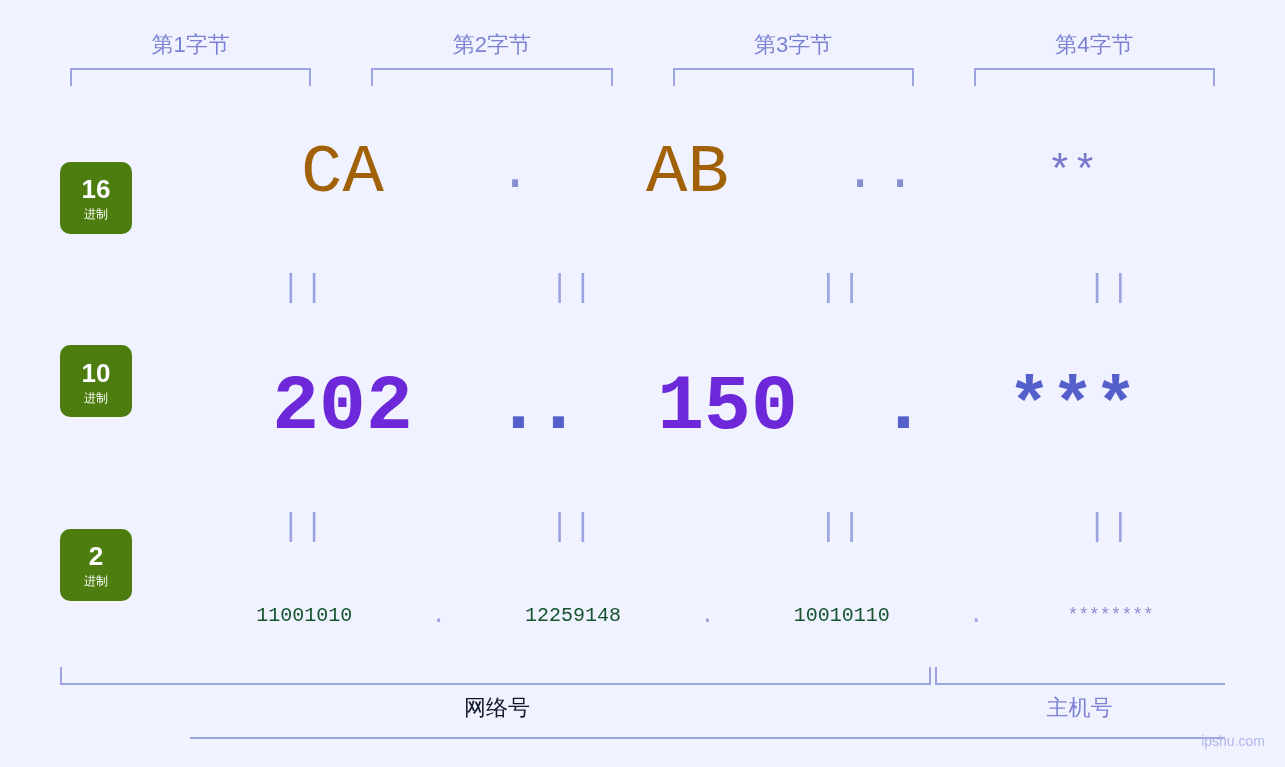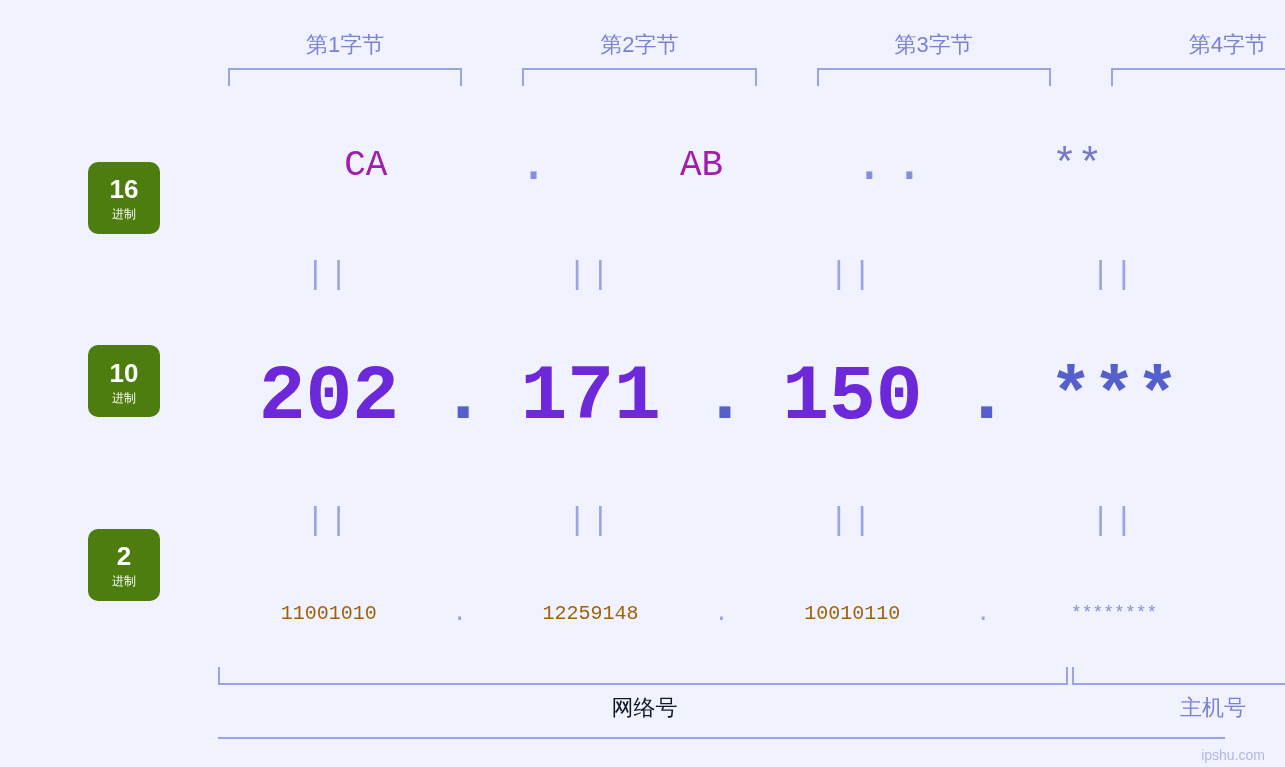--- a/index.html
+++ b/index.html
@@ -11,22 +11,22 @@
       font-family: 'Courier New', Courier, monospace;
       overflow: hidden;
       position: relative;
     }
 
     .container {
       width: 100%;
       height: 100%;
       display: flex;
       flex-direction: column;
-      align-items: flex-start;
-      padding: 30px 60px 20px 88px;
+      align-items: flex-end;
+      padding: 30px 60px 20px 60px;
       position: relative;
     }
 
     
     .header-row {
       display: flex;
       width: 100%;
       margin-left: 130px;
       margin-bottom: 8px;
     }
@@ -137,22 +137,22 @@
     }
 
     .dot-cell {
       width: 40px;
       text-align: center;
       flex: none;
     }
 
     
     .hex-value {
-      color: #a21caf;
-      font-size: 36px;
+      color: #a16207;
+      font-size: 69px;
       font-weight: 300;
     }
 
     .hex-dot {
       color: #8890d4;
       font-size: 52px;
     }
 
     .hex-star {
       color: #7878cc;
@@ -192,21 +192,21 @@
     }
 
     .dec-star {
       color: #5560cc;
       font-size: 72px;
       font-weight: bold;
     }
 
     
     .bin-value {
-      color: #a16207;
+      color: #14532d;
       font-size: 20px;
     }
 
     .bin-dot {
       color: #9ba3e0;
       font-size: 24px;
     }
 
     .bin-star {
       color: #8890cc;
@@ -295,21 +295,21 @@
     .class-label {
       text-align: center;
       color: #7b82d4;
       font-size: 26px;
       font-family: 'Microsoft YaHei', Arial, sans-serif;
     }
 
     
     .watermark {
       position: absolute;
-      bottom: 4px;
+      bottom: 18px;
       right: 20px;
       color: #b0b8e8;
       font-size: 14px;
       font-family: Arial, sans-serif;
     }
   </style>
 </head>
 <body>
 
 <div class="container">
@@ -391,23 +391,20 @@
         <div class="eq-dot-spacer"></div>
         <div class="eq-cell">||</div>
       </div>
 
       <div class="data-row">
         <div class="cell">
           <span class="dec-value">202</span>
         </div>
         <div class="dot-cell">
           <span class="dec-dot">.</span>
-        </div>
-        <div class="cell">
-          <span class="dec-value">171</span>
         </div>
         <div class="dot-cell">
           <span class="dec-dot">.</span>
         </div>
         <div class="cell">
           <span class="dec-value">150</span>
         </div>
         <div class="dot-cell">
           <span class="dec-dot">.</span>
         </div>

